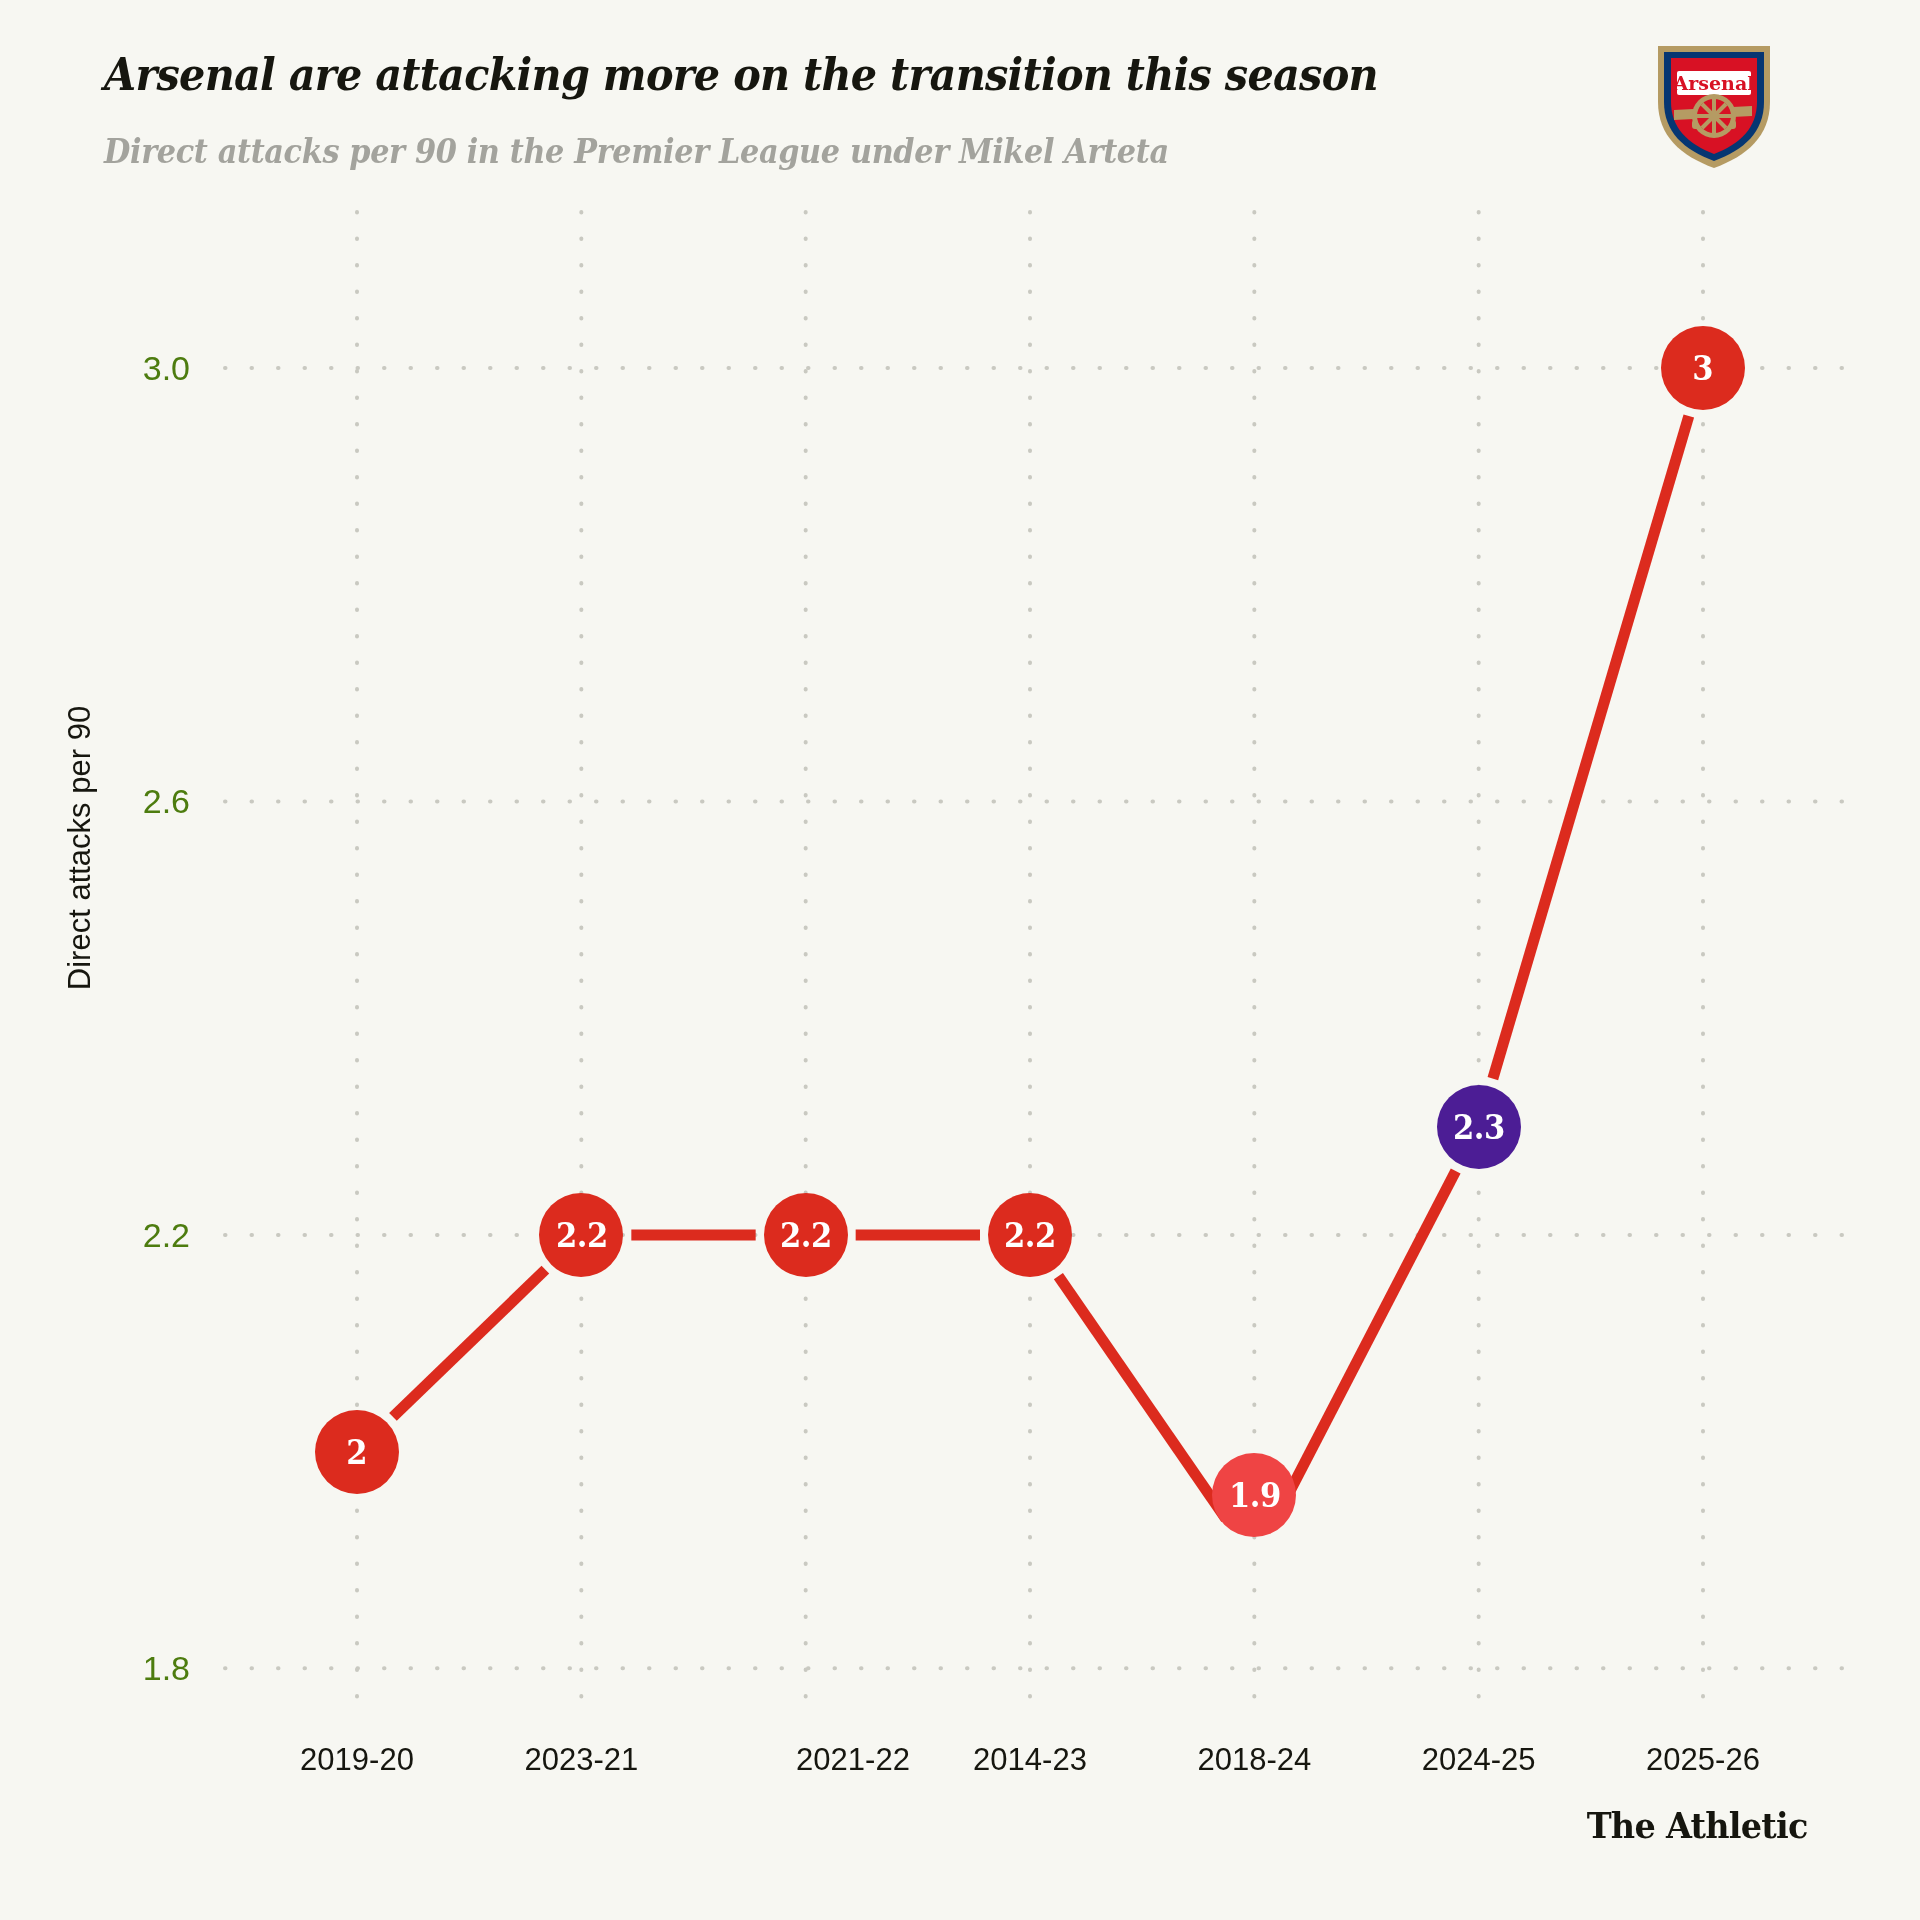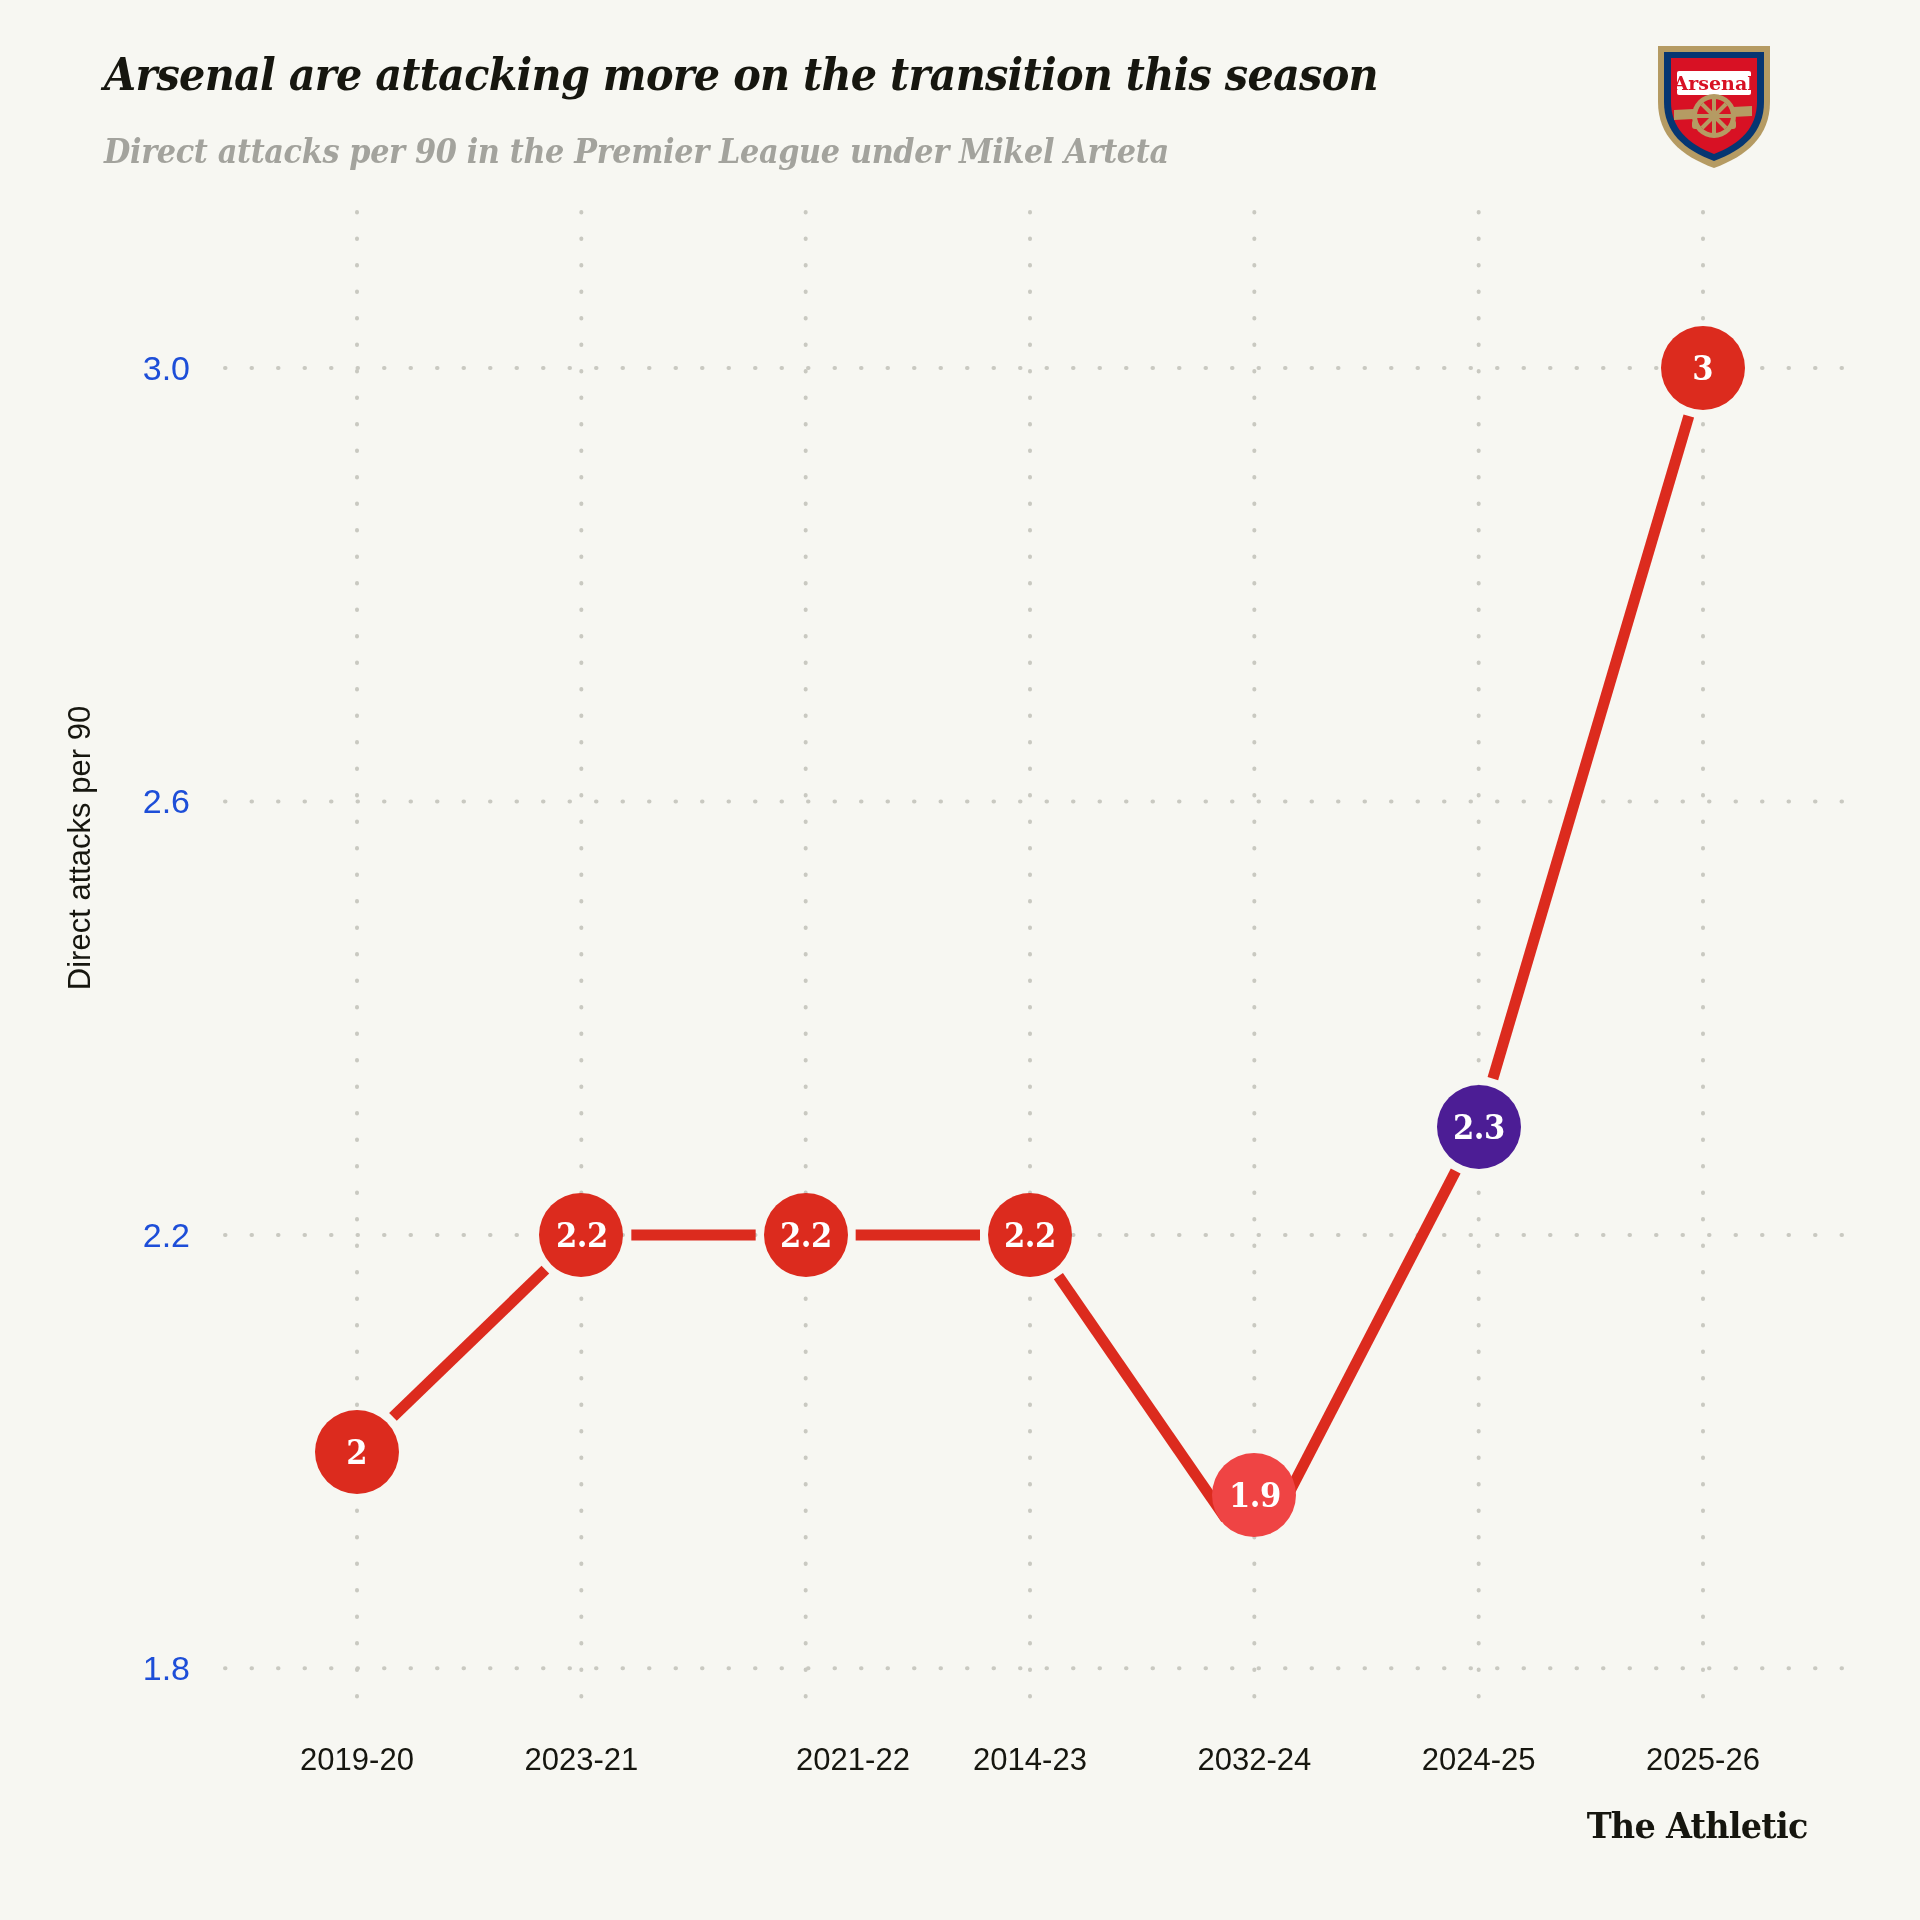--- a/index.html
+++ b/index.html
@@ -76,21 +76,21 @@
     color: #16160f;
     transform: rotate(-90deg);
     transform-origin: center center;
     white-space: nowrap;
   }
   .y-tick-label {
     position: absolute;
     width: 120px;
     text-align: right;
     font-size: 34px;
-    color: #1d4ed8;
+    color: #4d7c0f;
     transform: translateY(-50%);
   }
   .x-tick-label {
     position: absolute;
     width: 260px;
     text-align: center;
     font-size: 31px;
     font-weight: normal;
     color: #16160f;
     transform: translateX(-50%);
@@ -184,21 +184,21 @@
   <div id="axis-overlay">
       <div class="y-tick-label" style="left: 70px; top: 1668.33px;">1.8</div>
       <div class="y-tick-label" style="left: 70px; top: 1234.9px;">2.2</div>
       <div class="y-tick-label" style="left: 70px; top: 801.463px;">2.6</div>
       <div class="y-tick-label" style="left: 70px; top: 368.03px;">3.0</div>
       <div id="y-axis-title">Direct attacks per 90</div>
       <div class="x-tick-label" style="left: 357px; top: 1742px;">2019-20</div>
       <div class="x-tick-label" style="left: 581.333px; top: 1742px;">2023-21</div>
       <div class="x-tick-label" style="left: 853px; top: 1742px;">2021-22</div>
       <div class="x-tick-label" style="left: 1030px; top: 1742px;">2014-23</div>
-      <div class="x-tick-label" style="left: 1254.33px; top: 1742px;">2032-24</div>
+      <div class="x-tick-label" style="left: 1254.33px; top: 1742px;">2018-24</div>
       <div class="x-tick-label" style="left: 1478.67px; top: 1742px;">2024-25</div>
       <div class="x-tick-label" style="left: 1703px; top: 1742px;">2025-26</div>
       <div class="marker" style="left: 357px; top: 1451.61px; background: rgb(220, 43, 30);">
         <span class="marker-label">2</span>
       </div>
       <div class="marker" style="left: 581.333px; top: 1234.9px; background: rgb(220, 43, 30);">
         <span class="marker-label">2.2</span>
       </div>
       <div class="marker" style="left: 805.667px; top: 1234.9px; background: rgb(220, 43, 30);">
         <span class="marker-label">2.2</span>

